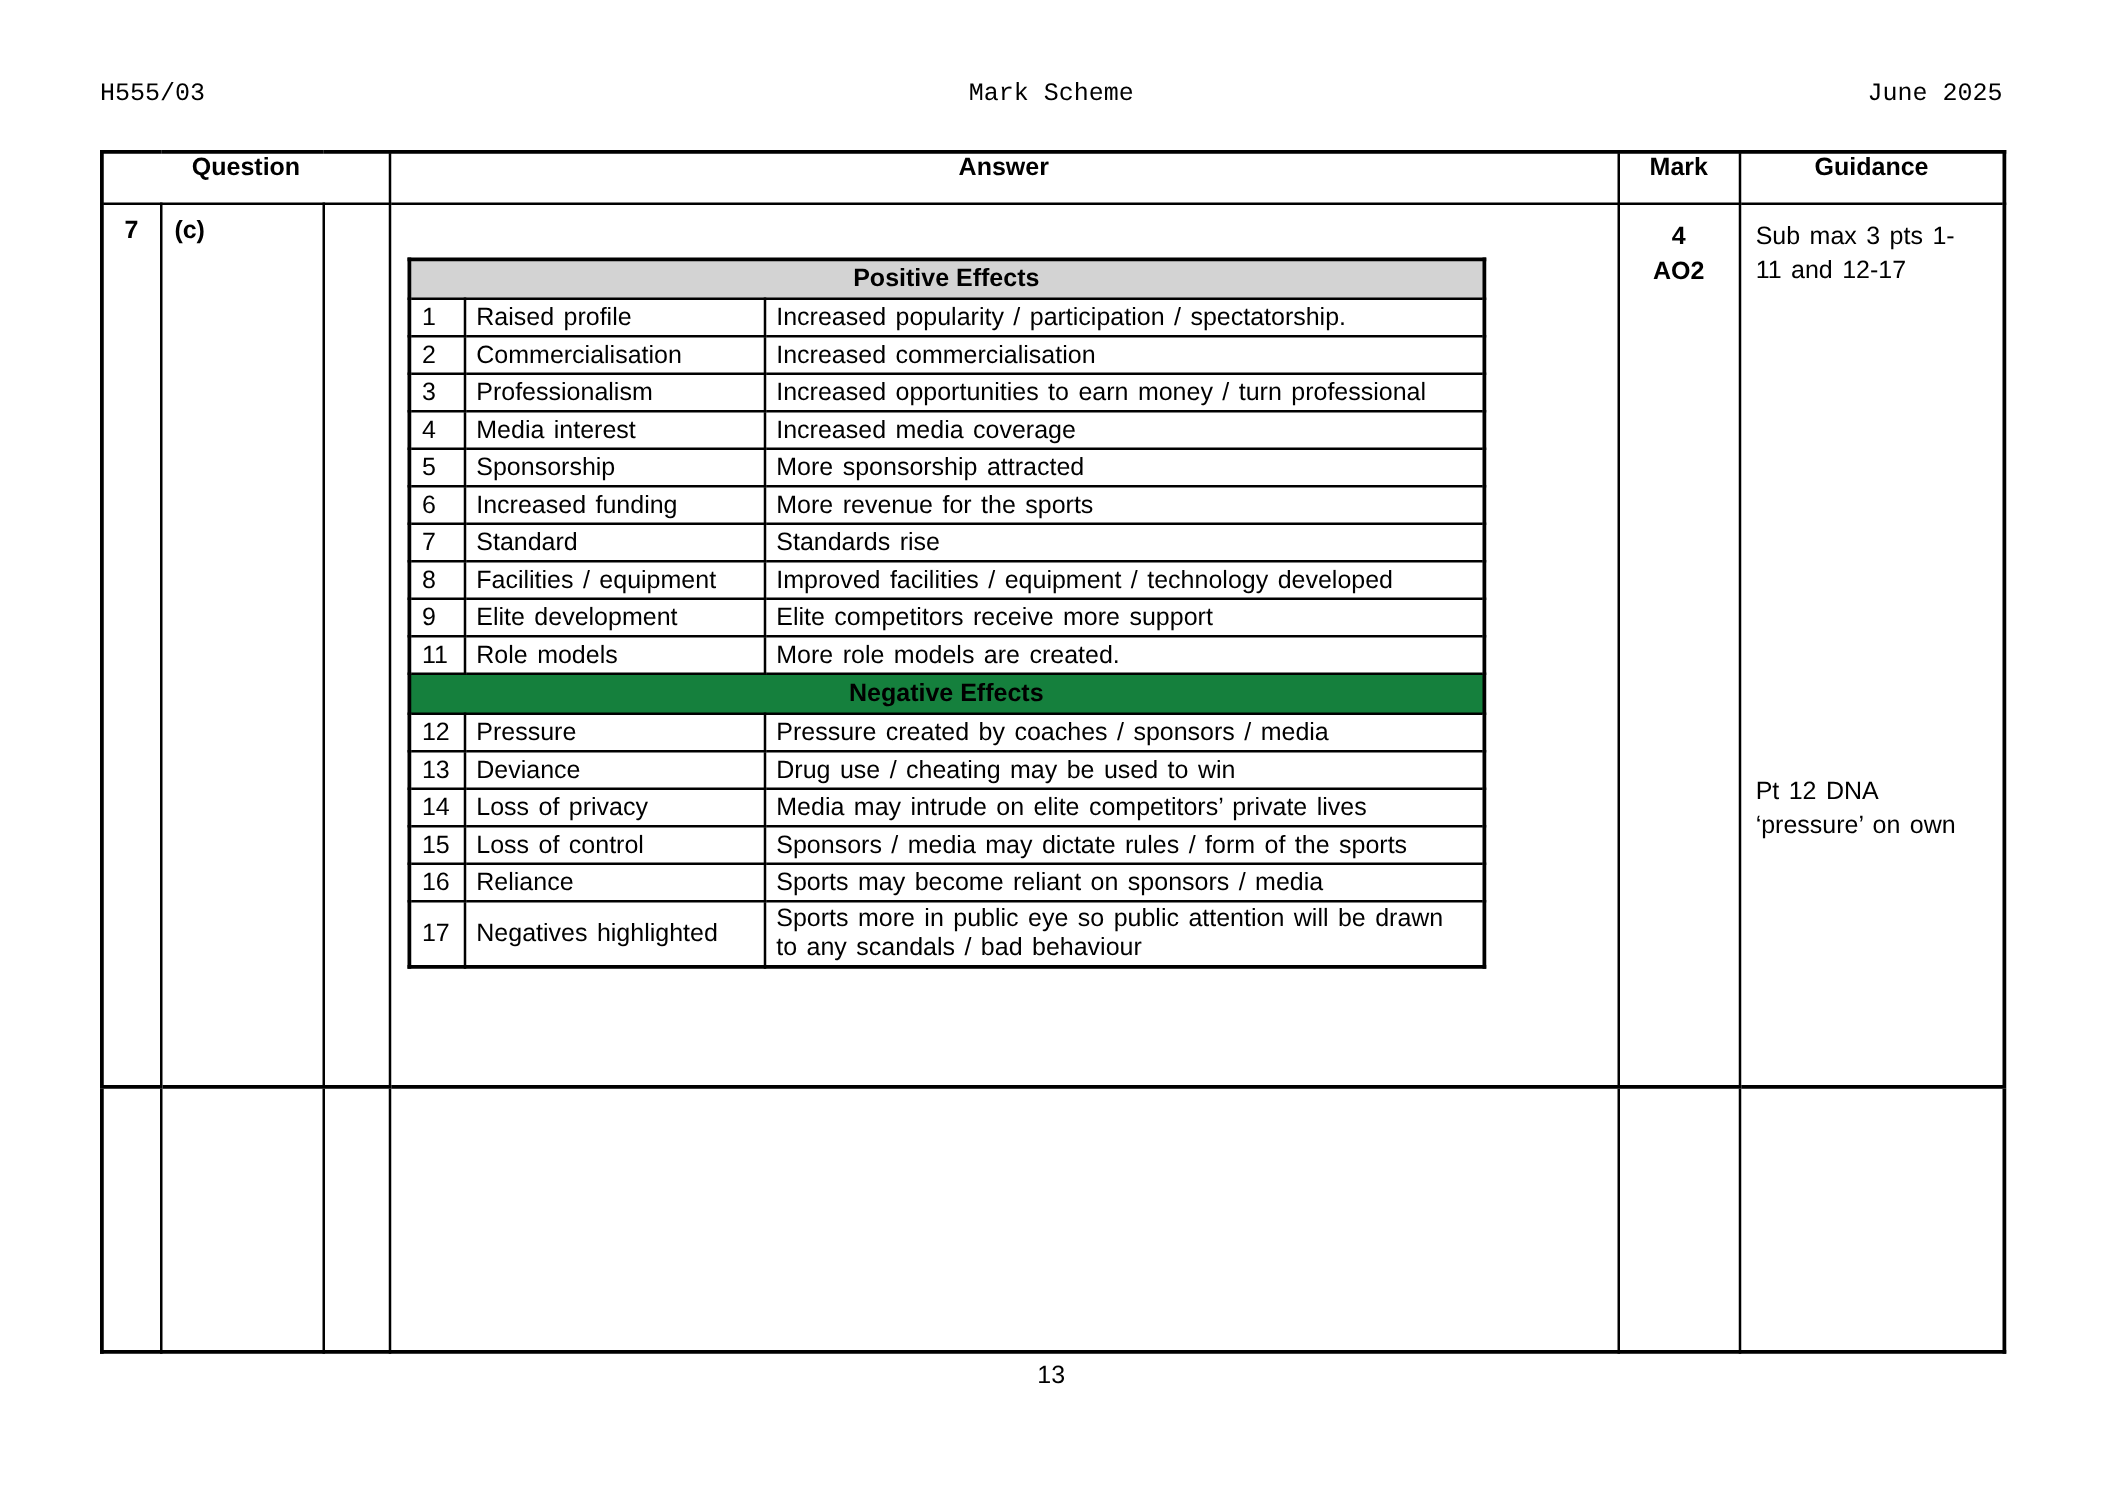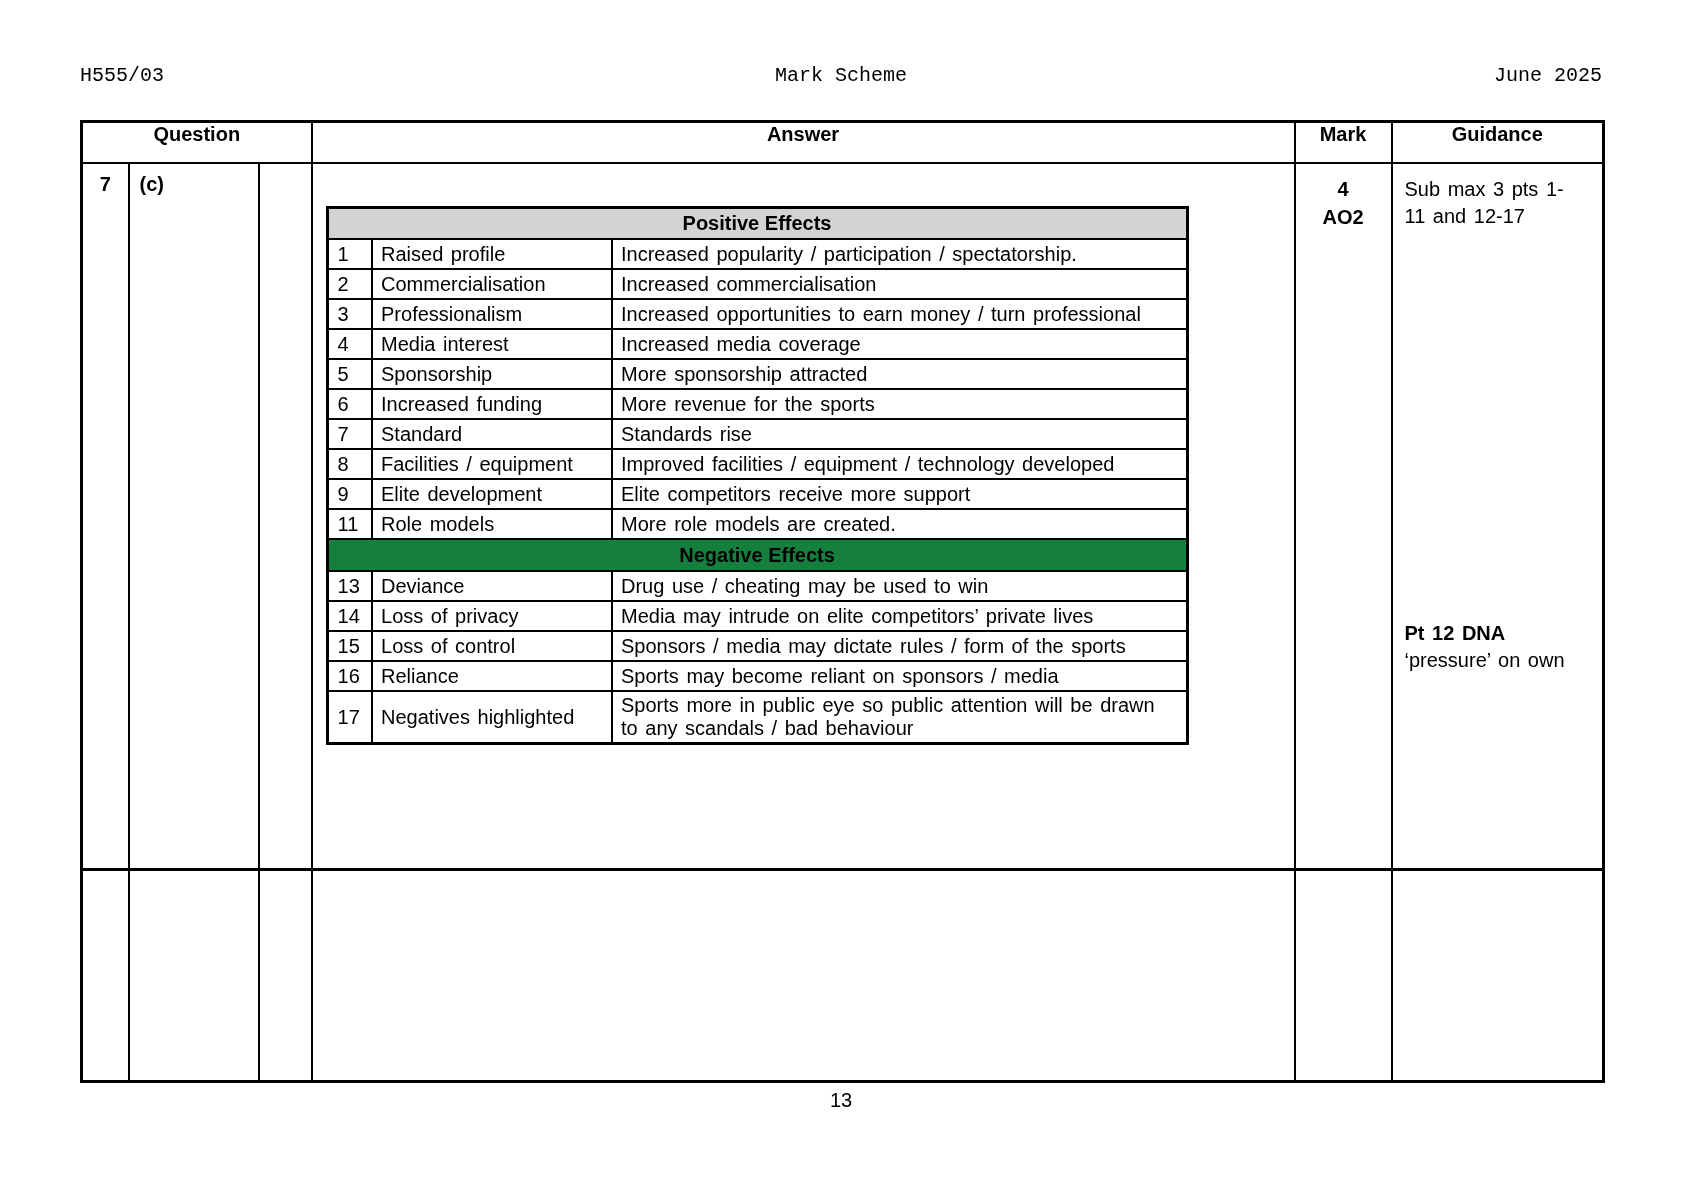--- a/index.html
+++ b/index.html
@@ -50,21 +50,21 @@
   table.inner tr.section td {
     height: 32px; text-align: center; font-weight: bold; padding: 0;
   }
   table.inner td.d { word-spacing: 2px; }
   table.inner td.k { word-spacing: 2px; }
 
   td.mark-cell { text-align: center; padding-top: 11px; font-weight: bold; line-height: 28px; }
   td.guidance-cell { padding: 12px 8px 0 12px; line-height: 27px; word-spacing: 2px; }
   .guidance-top { white-space: pre-line; }
   .guidance-bottom { margin-top: 390px; }
-  .guidance-bottom .b { font-weight: bold; }
+  .guidance-bottom .b { font-weight: normal; }
 
   .page-footer {
     position: absolute; left: 80px; top: 1089px; width: 1522px;
     text-align: center; font-size: 20px;
   }
 </style>
 </head>
 <body>
 
 <div class="doc-header">
@@ -151,20 +151,25 @@
               </tr>
               <tr>
                 <td class="n">11</td>
                 <td class="k">Role models</td>
                 <td class="d">More role models are created.</td>
               </tr>
               <tr class="section">
                 <td colspan="3" style="background: #15803d;">Negative Effects</td>
               </tr>
               <tr>
+                <td class="n">12</td>
+                <td class="k">Pressure</td>
+                <td class="d">Pressure created by coaches / sponsors / media</td>
+              </tr>
+              <tr>
                 <td class="n">13</td>
                 <td class="k">Deviance</td>
                 <td class="d">Drug use / cheating may be used to win</td>
               </tr>
               <tr>
                 <td class="n">14</td>
                 <td class="k">Loss of privacy</td>
                 <td class="d">Media may intrude on elite competitors’ private lives</td>
               </tr>
               <tr>

